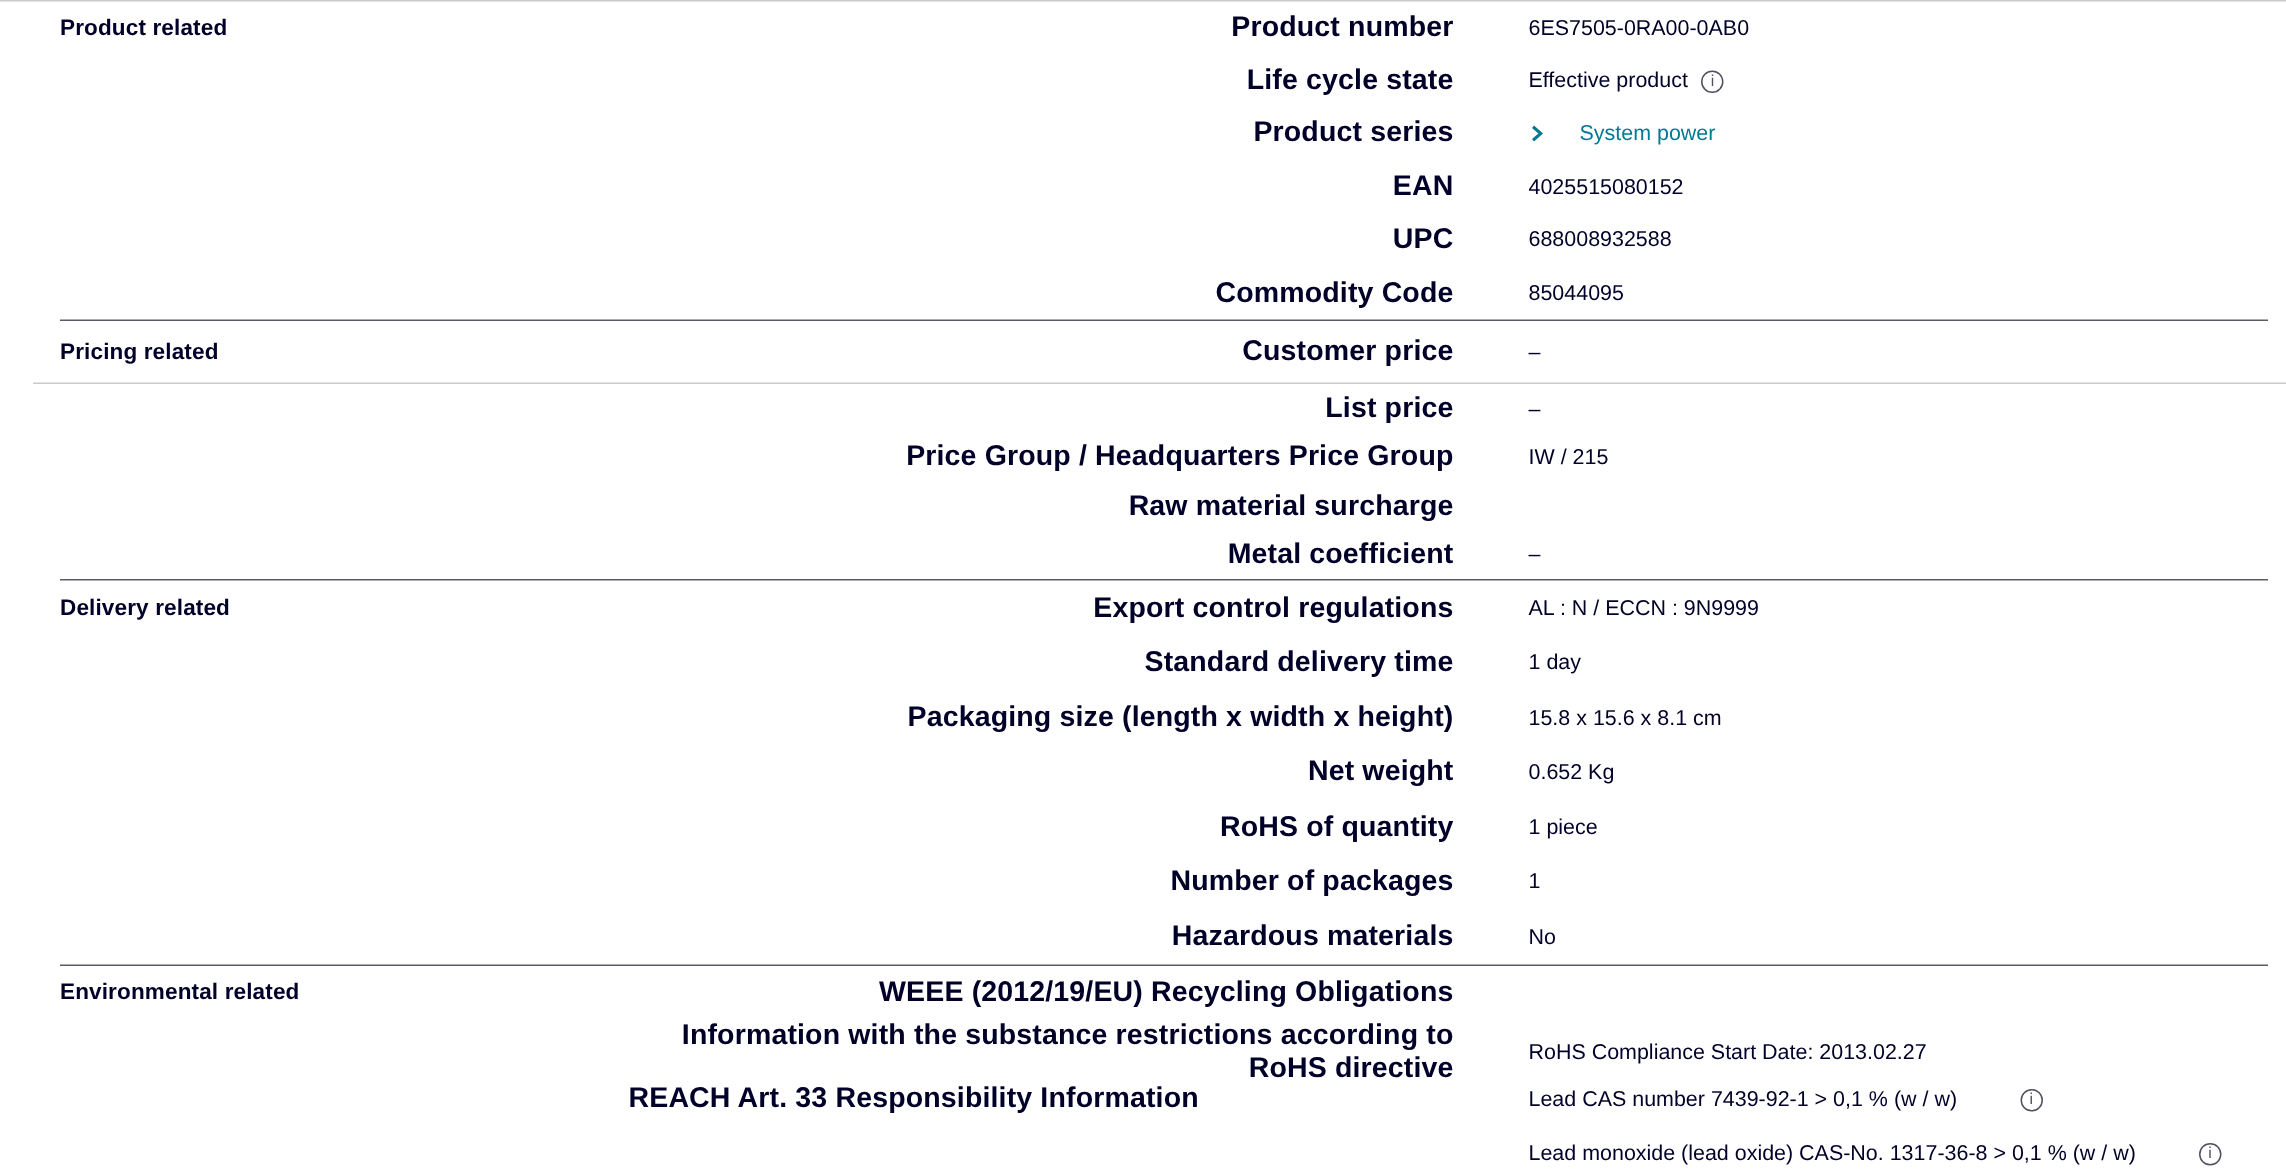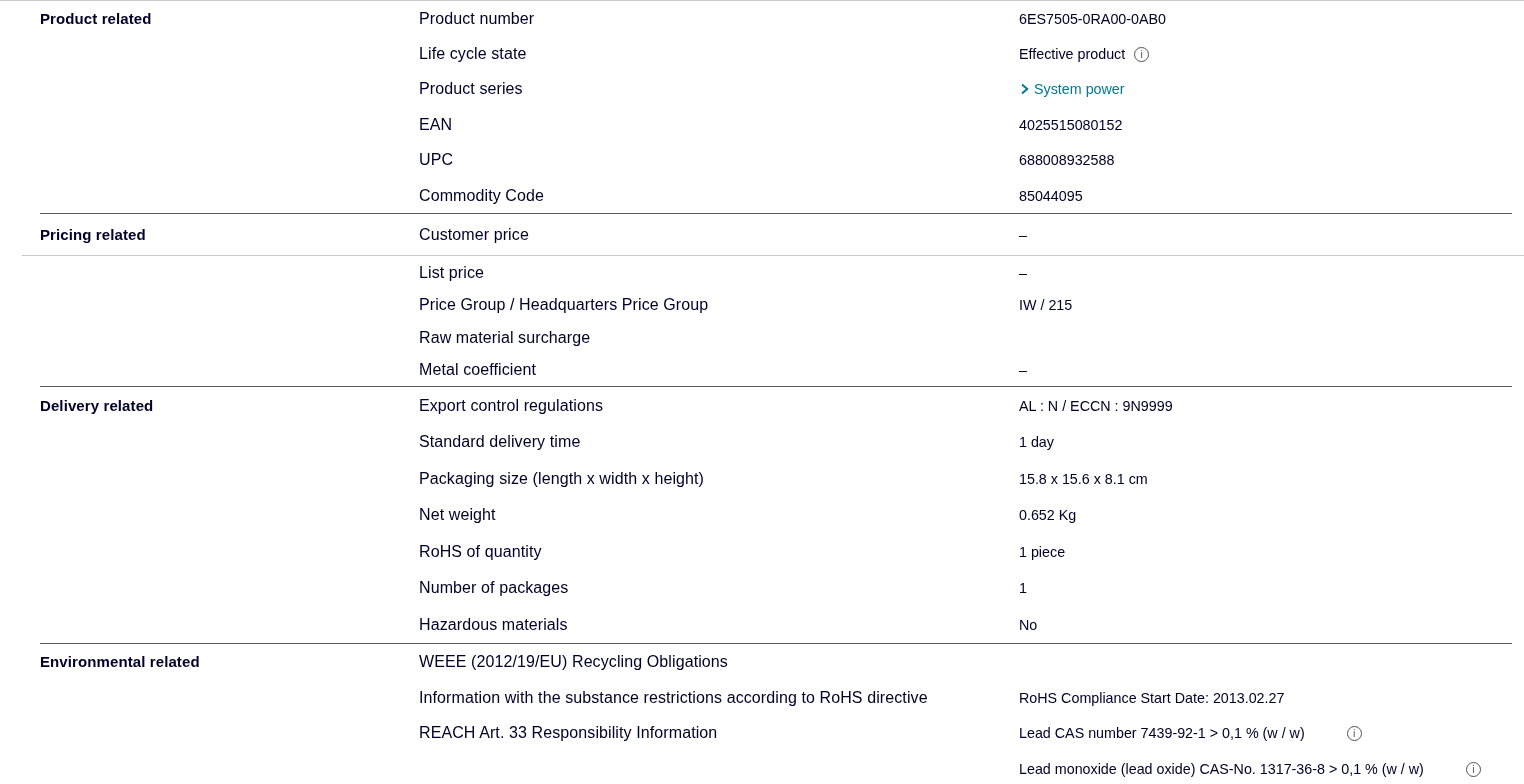--- a/index.html
+++ b/index.html
@@ -23,24 +23,25 @@
     align-items:center;
   }
   .sec-title{
     padding-left:18px;
     font-size:15px;
     font-weight:700;
     letter-spacing:.1px;
     align-self:center;
   }
   .label{
-    font-size:16px;
-    font-weight:400;
+    font-size:19px;
+    font-weight:700;
     letter-spacing:.1px;
     padding-right:10px;
+    text-align:right;
   }
   .value{
     font-size:14.3px;
     font-weight:400;
     padding-right:10px;
   }
   .value-line{
     display:flex;
     align-items:center;
     gap:7px;
@@ -60,21 +61,21 @@
     border-top:1.5px solid var(--div-dark,#5a5a64);
     margin:0 12px 0 18px;
   }
   .divider-light{
     height:0;
     border-top:1px solid var(--div-light,#c9c9ce);
   }
   .link{
     display:inline-flex;
     align-items:center;
-    gap:4px;
+    gap:23px;
     color:var(--link,#007993);
     font-size:14.3px;
     font-weight:400;
     cursor:pointer;
     text-decoration:none;
   }
   .chev{
     display:inline-flex;
     align-items:center;
     flex:0 0 auto;

